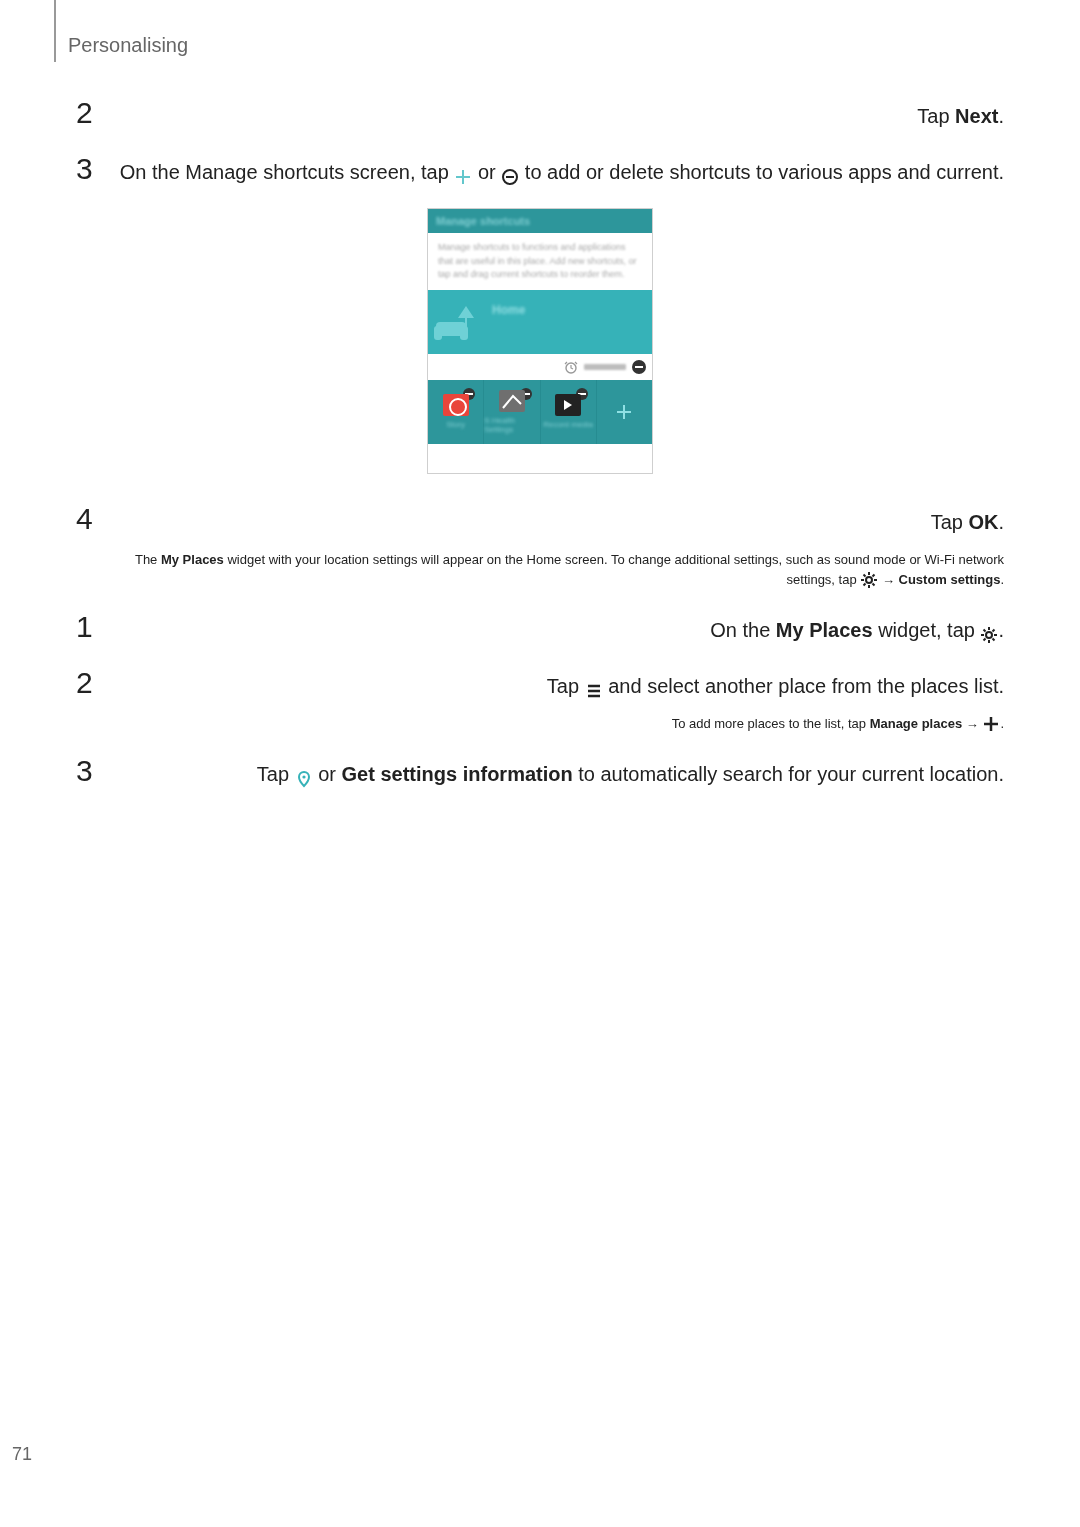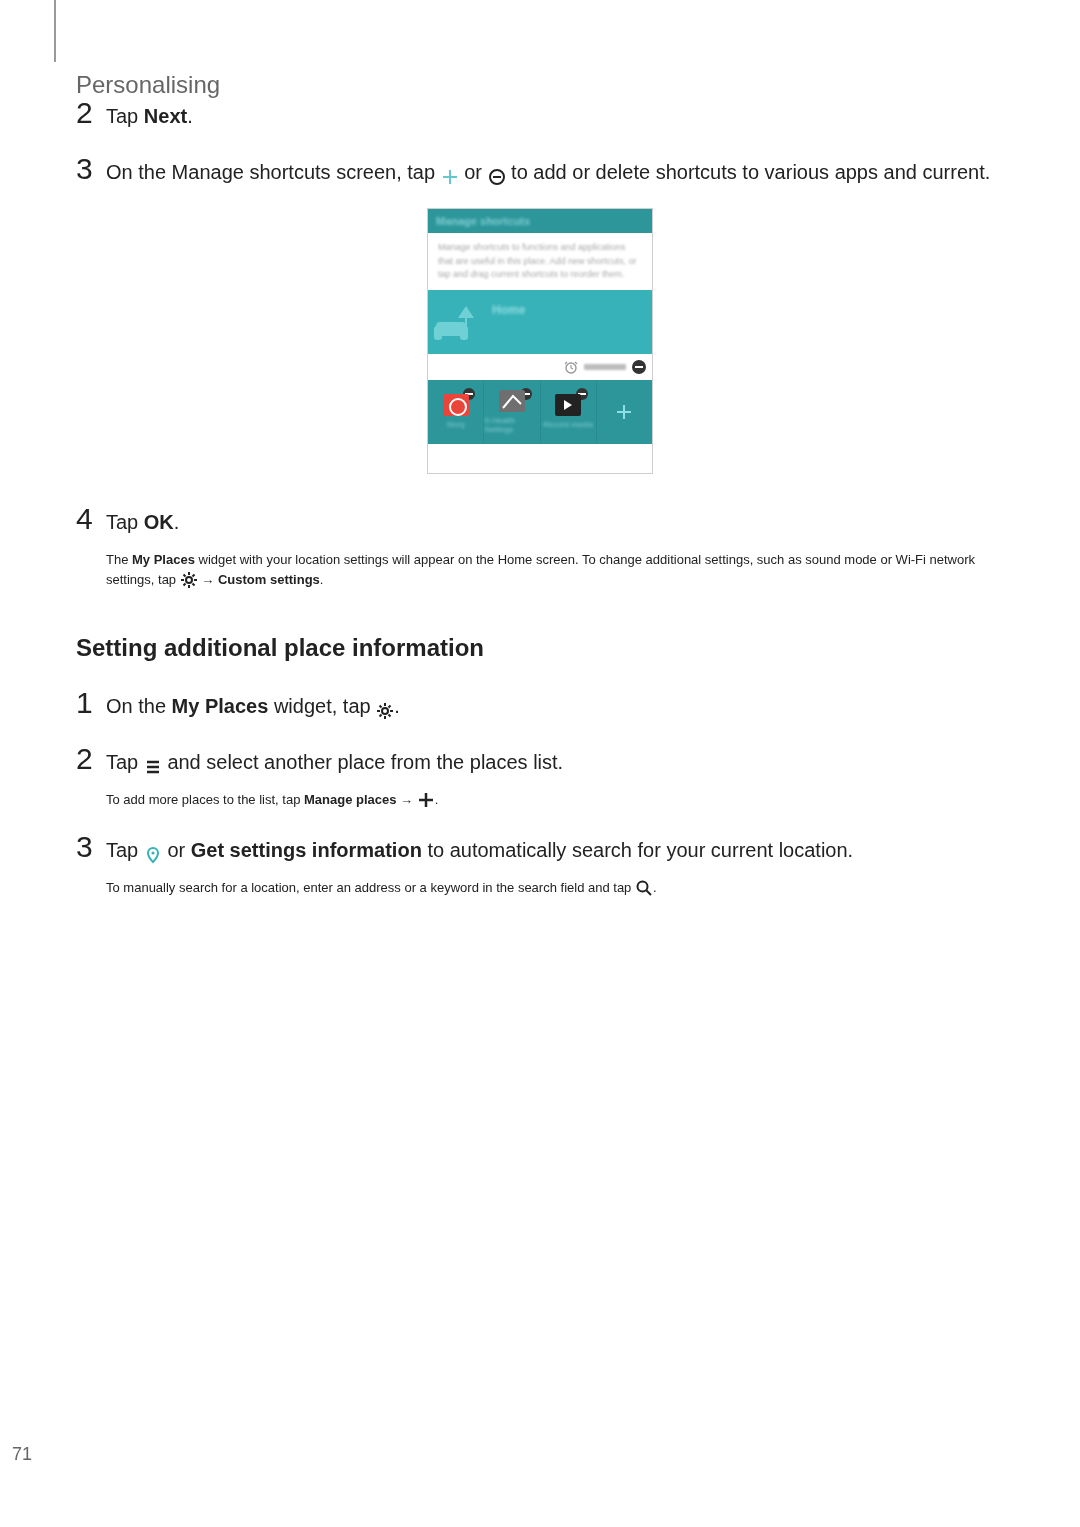--- a/index.html
+++ b/index.html
@@ -15,24 +15,23 @@
     position: absolute;
     left: 54px;
     top: 0;
     width: 2px;
     height: 62px;
     background: #999;
   }
   .header {
     position: absolute;
     top: 34px;
-    left: 76px;
-    font-size: 24px;
+    left: 68px;
+    font-size: 20px;
     color: #666;
-    margin-top: 37px;
   }
   .content {
     position: absolute;
     top: 96px;
     left: 76px;
     right: 76px;
   }
   .step {
     display: flex;
     align-items: baseline;
@@ -43,20 +42,21 @@
     font-weight: 400;
     color: #222;
     width: 30px;
     flex-shrink: 0;
   }
   .step-body {
     font-size: 20px;
     line-height: 1.55;
     color: #222;
     flex: 1;
+    text-align: right;
   }
   .bold { font-weight: 700; }
   .inline-icon {
     display: inline-block;
     vertical-align: middle;
     width: 18px;
     height: 18px;
     position: relative;
     top: -1px;
   }
@@ -286,21 +286,20 @@
                 <path d="M9 1v3M9 14v3M1 9h3M14 9h3M3.5 3.5l2 2M12.5 12.5l2 2M14.5 3.5l-2 2M5.5 12.5l-2 2"></path>
               </g>
             </svg>
         </span>
         <span> → </span>
         <span class="bold">Custom settings</span><span>.</span>
       </div>
     </div>
   </div>
 
-  <div class="subheading">Setting additional place information</div>
 
   <div class="step">
     <div class="step-num">1</div>
     <div class="step-body">
       <span>On the </span><span class="bold">My Places</span><span> widget, tap </span>
       <span class="inline-icon">
         <svg viewBox="0 0 18 18">
             <circle cx="9" cy="9" r="3" fill="none" stroke="#222" stroke-width="2"></circle>
             <g stroke="#222" stroke-width="2">
               <path d="M9 1v3M9 14v3M1 9h3M14 9h3M3.5 3.5l2 2M12.5 12.5l2 2M14.5 3.5l-2 2M5.5 12.5l-2 2"></path>
@@ -335,27 +334,18 @@
     <div class="step-num">3</div>
     <div class="step-body">
       <span>Tap </span>
       <span class="inline-icon">
         <svg viewBox="0 0 18 18">
             <path d="M9 2c-3 0-5 2.2-5 5 0 3.8 5 9 5 9s5-5.2 5-9c0-2.8-2-5-5-5z" fill="none" stroke="#36b2b8" stroke-width="2"></path>
             <circle cx="9" cy="7" r="1.6" fill="#36b2b8"></circle>
           </svg>
       </span>
       <span> or </span><span class="bold">Get settings information</span><span> to automatically search for your current location.</span>
-      <div class="para">
-        <span>To manually search for a location, enter an address or a keyword in the search field and tap </span>
-        <span class="inline-icon">
-          <svg viewBox="0 0 18 18">
-              <circle cx="7.5" cy="7.5" r="5" fill="none" stroke="#222" stroke-width="2"></circle>
-              <path d="M11.5 11.5 L16 16" stroke="#222" stroke-width="2"></path>
-            </svg>
-        </span><span>.</span>
-      </div>
     </div>
   </div>
 
 </div>
 
 <div class="page-num">71</div>
 
 </body></html>

